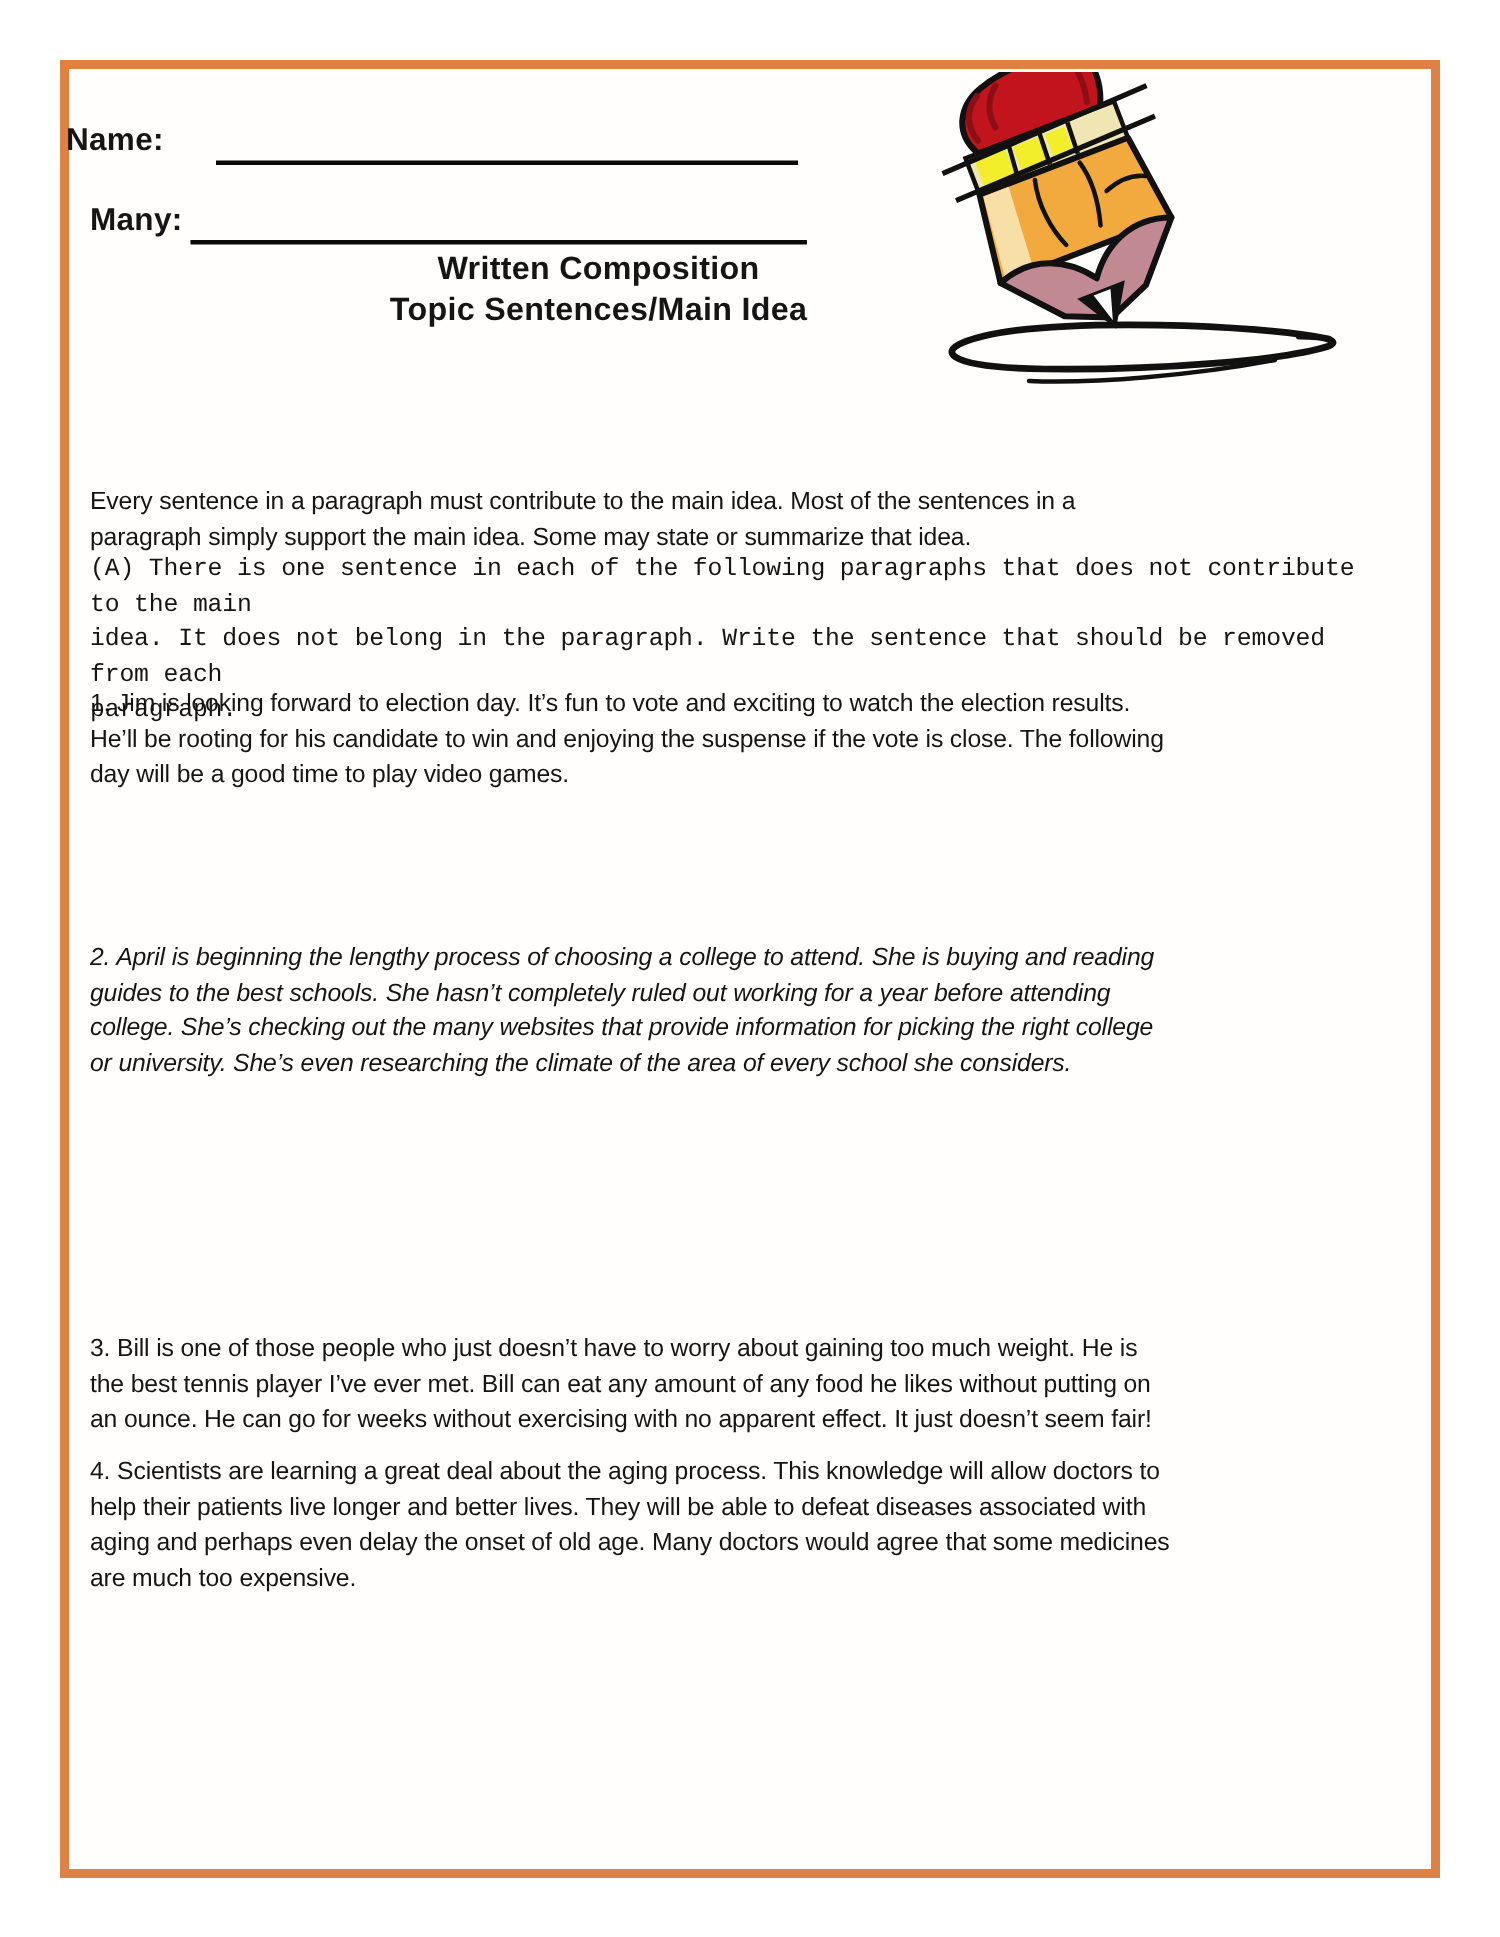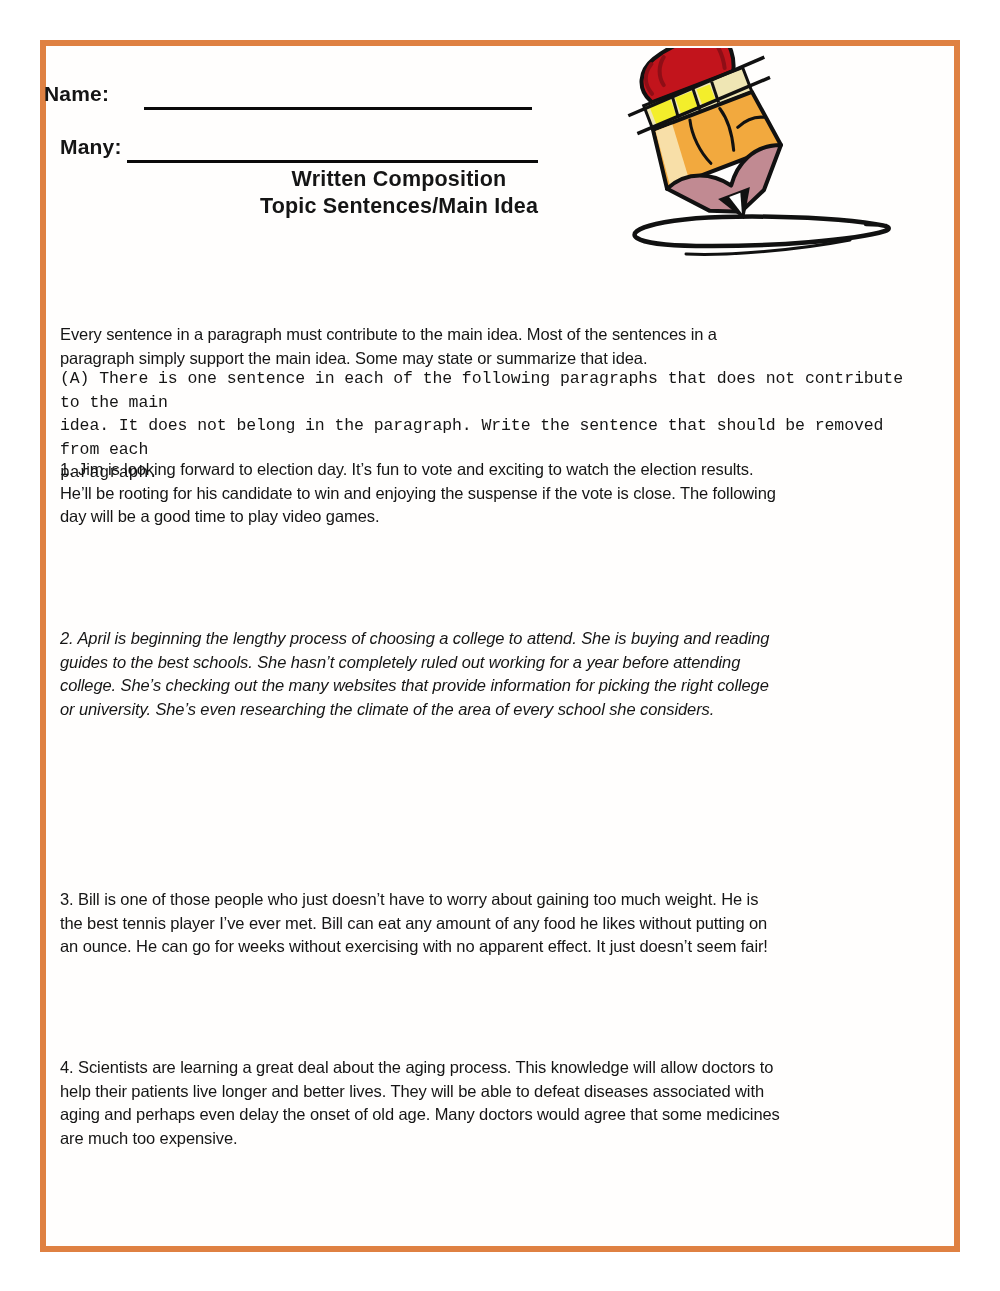--- a/index.html
+++ b/index.html
@@ -64,21 +64,21 @@
     font-size: 16.5px;
     line-height: 23.5px;
     white-space: pre-line;
     letter-spacing: -0.1px;
   }
   .intro { top: 295px; margin-top: 28px; }
   .instructions { top: 367px; font-family: Liberation Mono, monospace; }
   .p1 { top: 458px; }
   .p2 { top: 627px; font-style: italic; }
   .p3 { top: 888px; }
-  .p4 { top: 1056px; }
+  .p4 { top: 970px; }
 </style>
 </head>
 <body>
 
 <div class="frame"></div>
 
 <span class="hdr-label name-label">Name:</span>
 <div class="fill-line name-line"></div>
 
 <span class="hdr-label date-label">Many:</span>

